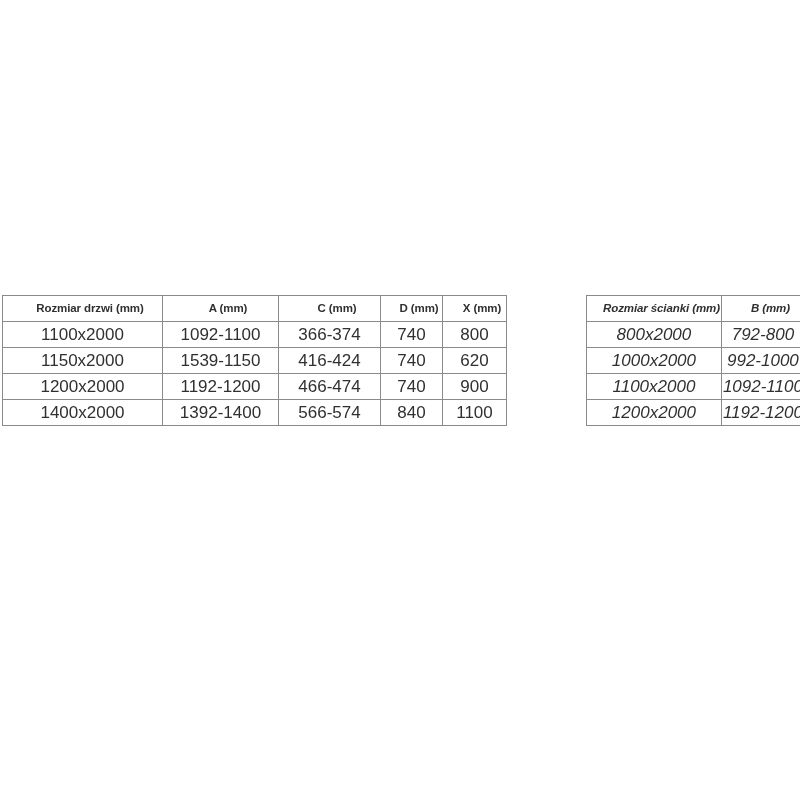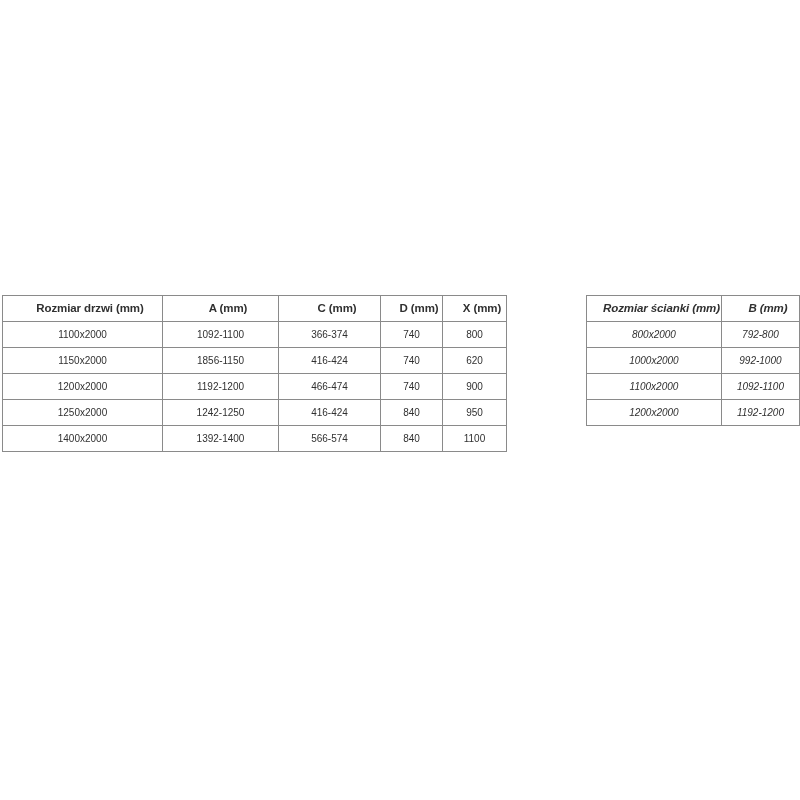--- a/index.html
+++ b/index.html
@@ -41,21 +41,21 @@
     line-height: 25px;
   }
   .spec-table th {
     font-weight: bold;
     font-size: 11.5px;
     letter-spacing: -0.1px;
     padding-left: 16px;
   }
   .spec-table td {
     font-weight: normal;
-    font-size: 10px;
+    font-size: 17px;
   }
   
   .left col.c1 { width: 160px; }
   .left col.c2 { width: 116px; }
   .left col.c3 { width: 102px; }
   .left col.c4 { width: 62px;  }
   .left col.c5 { width: 64px;  }
   
   .right col.c1 { width: 127px; }
   .right col.c2 { width: 92px;  }
@@ -85,38 +85,31 @@
       <tbody>
         <tr>
           <td>1100x2000</td>
           <td>1092-1100</td>
           <td>366-374</td>
           <td>740</td>
           <td>800</td>
         </tr>
         <tr>
           <td>1150x2000</td>
-          <td>1856-1150</td>
+          <td>1539-1150</td>
           <td>416-424</td>
           <td>740</td>
           <td>620</td>
         </tr>
         <tr>
           <td>1200x2000</td>
           <td>1192-1200</td>
           <td>466-474</td>
           <td>740</td>
           <td>900</td>
-        </tr>
-        <tr>
-          <td>1250x2000</td>
-          <td>1242-1250</td>
-          <td>416-424</td>
-          <td>840</td>
-          <td>950</td>
         </tr>
         <tr>
           <td>1400x2000</td>
           <td>1392-1400</td>
           <td>566-574</td>
           <td>840</td>
           <td>1100</td>
         </tr>
       </tbody>
     </table>

